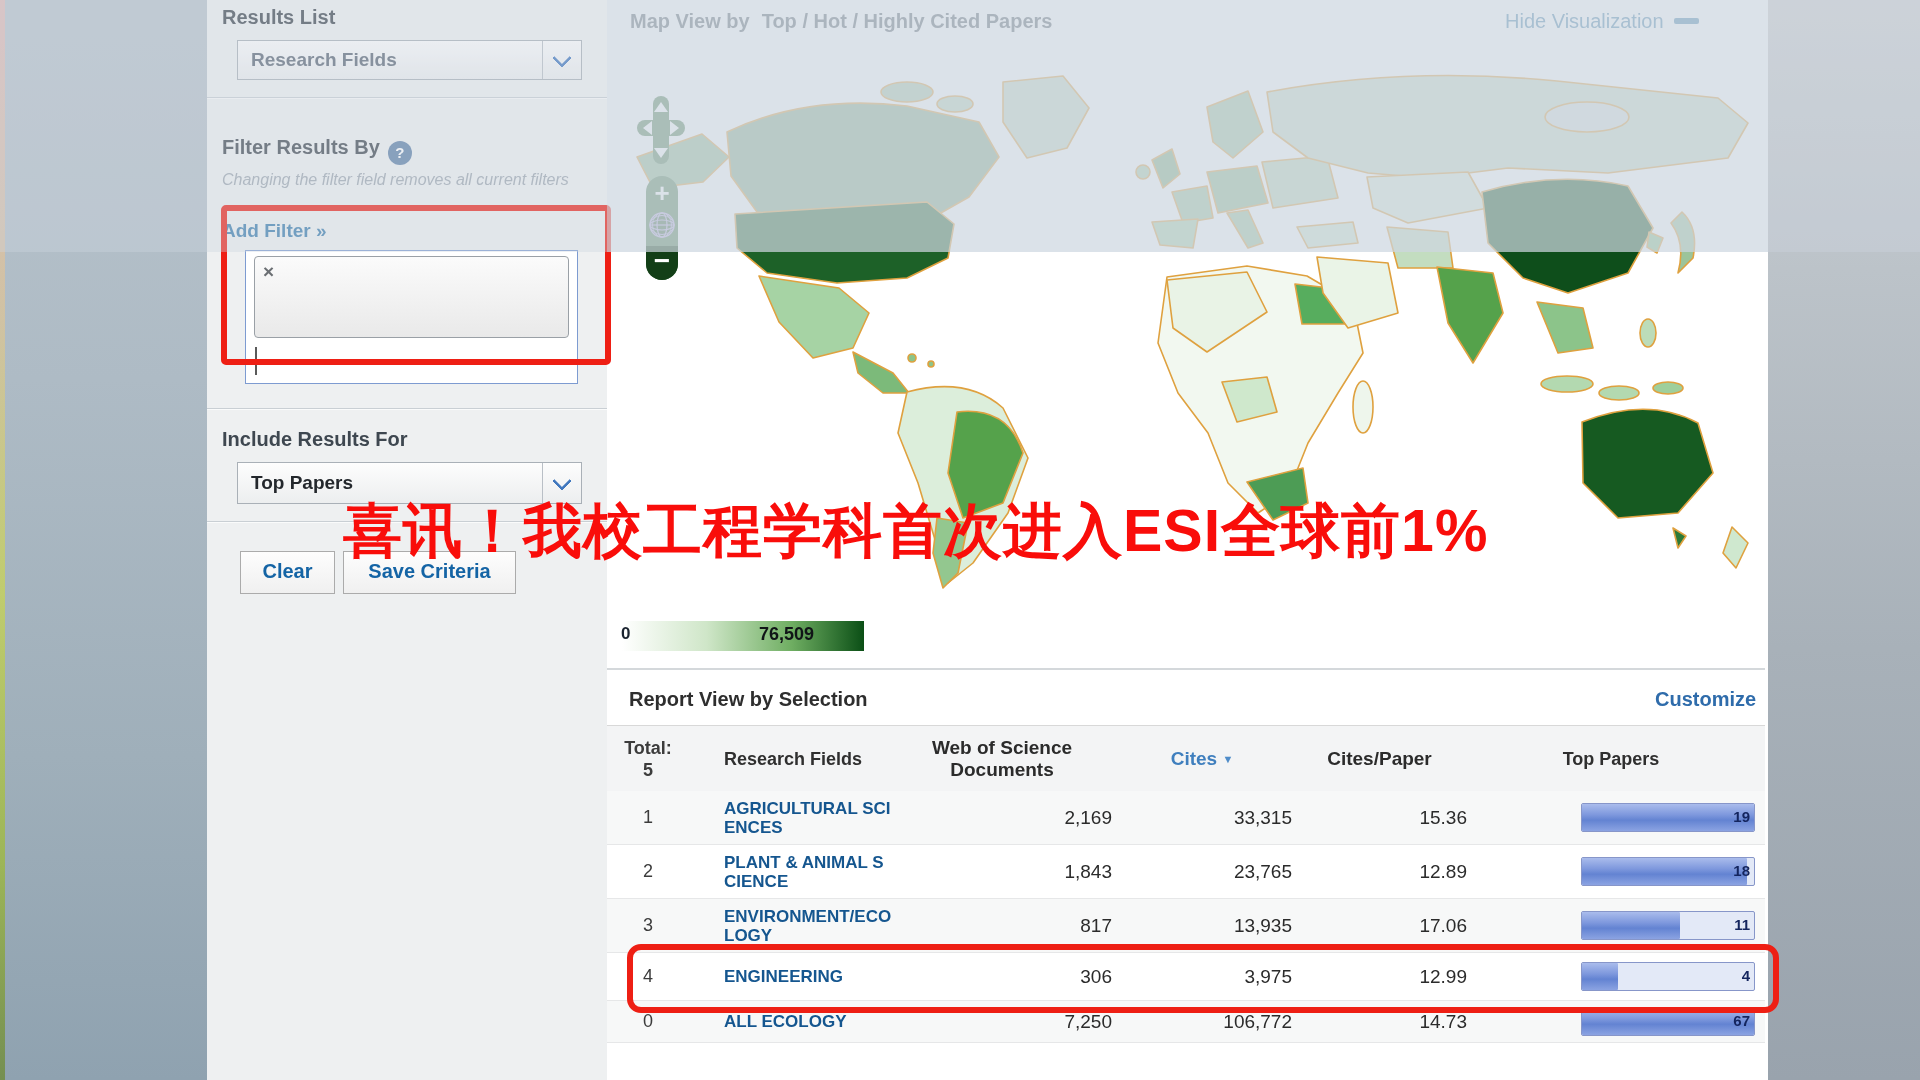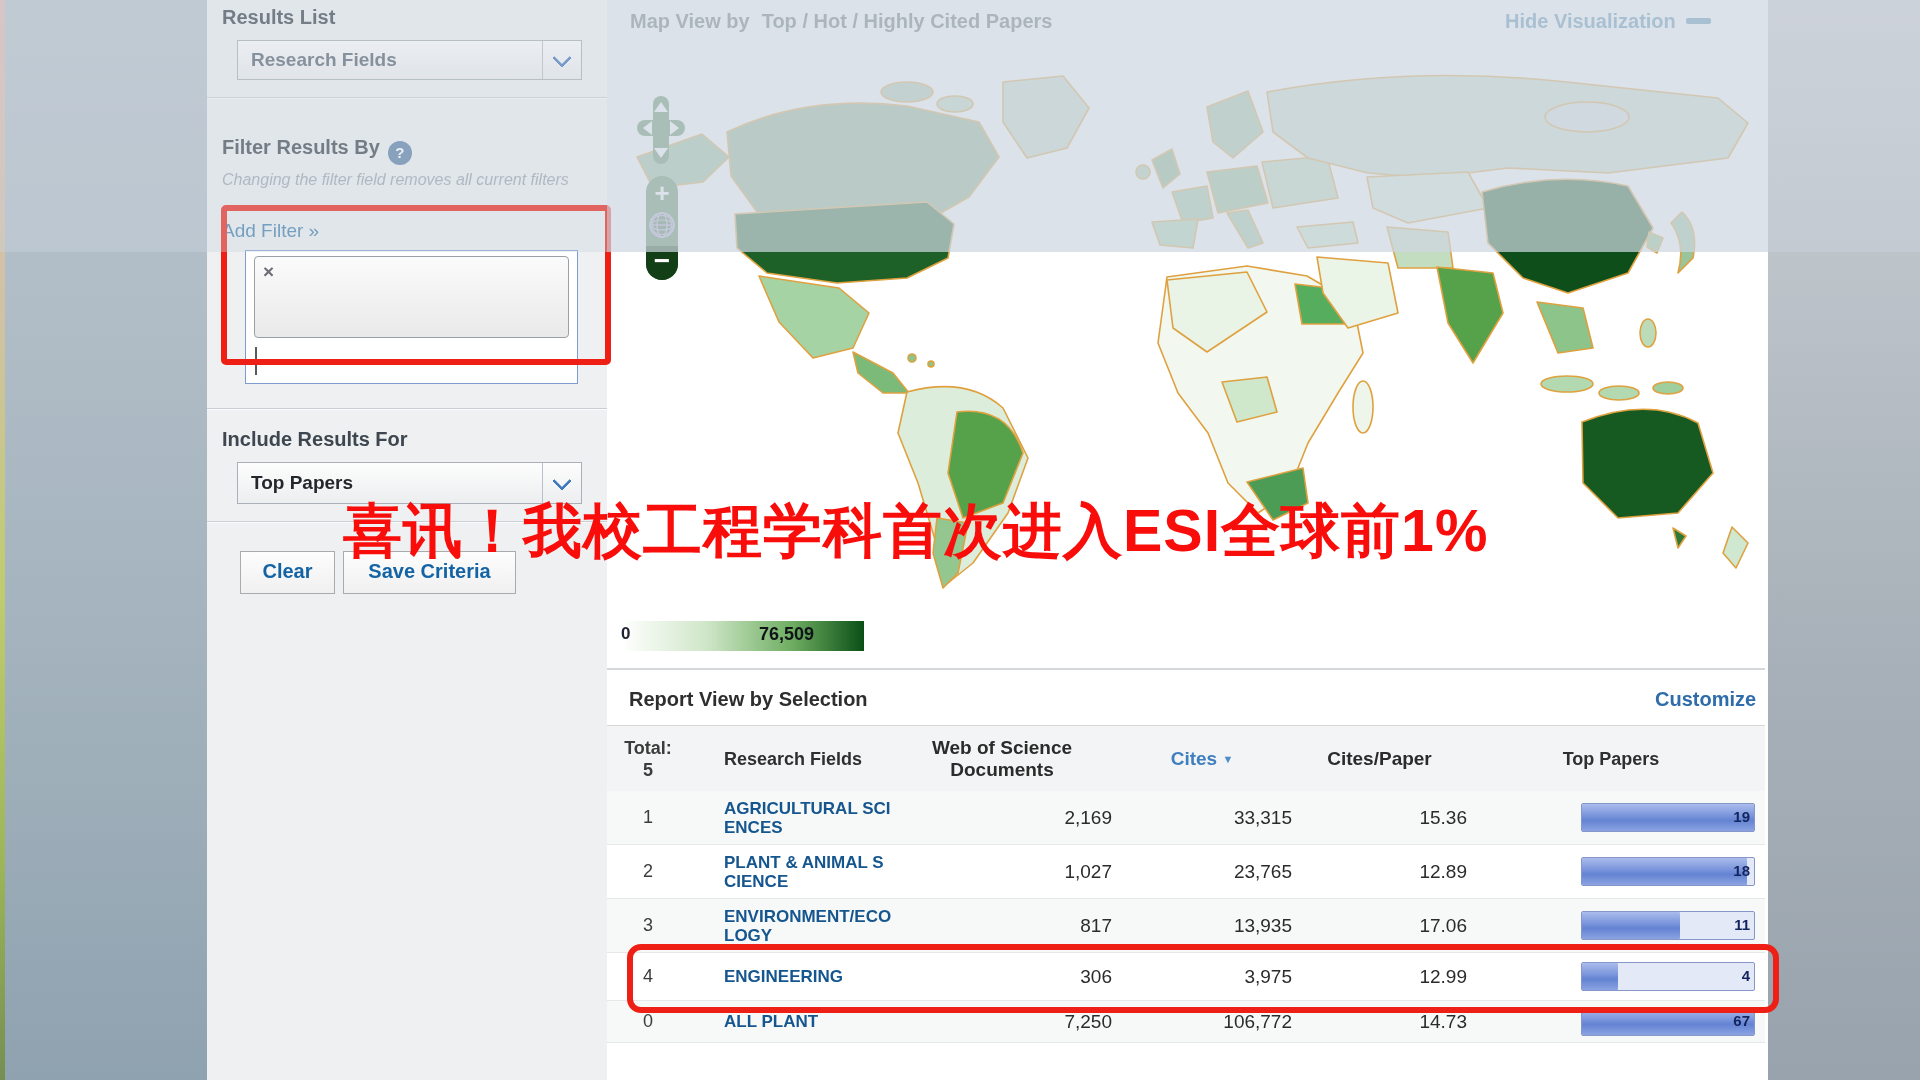--- a/index.html
+++ b/index.html
@@ -24,37 +24,37 @@
   .dd .dd-text{flex:1;padding-left:13px;font-size:19px;font-weight:bold;}
   .dd .dd-btn{width:38px;align-self:stretch;border-left:1px solid #b9bfc6;display:flex;align-items:center;justify-content:center;}
   .chev{width:11px;height:11px;border-right:3px solid #4178be;border-bottom:3px solid #4178be;
         transform:rotate(45deg);margin-top:-5px;border-radius:1px;}
   #dd-results .dd-text{color:#5c6876;}
   #dd-include .dd-text{color:#23272c;}
   .help-badge{display:inline-flex;width:24px;height:24px;border-radius:50%;background:#5e81a8;color:#fff;
       font-size:15px;font-weight:bold;align-items:center;justify-content:center;vertical-align:-4px;margin-left:8px;}
   #filter-note{position:absolute;left:15px;top:170px;width:350px;font-size:16px;font-style:italic;
       font-weight:normal;color:#9ea8b1;line-height:20px;}
-  #add-filter{position:absolute;left:15px;top:220px;font-size:19px;font-weight:normal;color:#3d7fae;text-decoration:none;}
+  #add-filter{position:absolute;left:15px;top:220px;font-size:19px;font-weight:bold;color:#3d7fae;text-decoration:none;}
   #filter-box{position:absolute;left:38px;top:250px;width:331px;height:132px;background:#fff;border:1px solid #7d9bd1;}
   #filter-chip{position:absolute;left:8px;top:5px;right:8px;height:82px;border:1px solid #9aa0a6;border-radius:4px;
       background:linear-gradient(180deg,#fbfbfb,#e9e9e9);display:flex;padding:5px 8px;box-sizing:border-box;}
   #filter-chip .x{color:#6b6f73;font-size:19px;font-weight:bold;margin-right:7px;line-height:20px;cursor:pointer;}
   #filter-chip .chip-label{font-size:17px;font-weight:bold;color:#31353a;line-height:20px;width:225px;}
   #text-cursor{position:absolute;left:9px;top:96px;width:2px;height:28px;background:#5a5a5a;}
   .btn{position:absolute;top:551px;height:41px;background:linear-gradient(180deg,#fdfdfd,#f0f0f0);
       border:1px solid #ababab;color:#1464a5;font-weight:bold;font-size:20px;text-align:center;line-height:39px;cursor:pointer;}
   #btn-clear{left:33px;width:93px;}
   #btn-save{left:136px;width:171px;}
 
   
   #content{left:607px;top:0;width:1161px;height:1080px;background:#fff;}
   #map-title{position:absolute;left:23px;top:10px;font-size:20px;font-weight:bold;color:#555f68;}
   #map-title .val{margin-left:12px;}
-  #hide-viz{position:absolute;left:898px;top:10px;font-size:20px;font-weight:bold;color:#4a86ad;text-decoration:none;}
+  #hide-viz{position:absolute;left:898px;top:10px;font-size:20px;font-weight:normal;color:#4a86ad;text-decoration:none;}
   #hide-viz .minus{display:inline-block;width:25px;height:6px;background:#4a86ad;border-radius:2px;margin-left:10px;vertical-align:4px;}
   #map-svg{position:absolute;left:0;top:62px;width:1158px;height:550px;}
 
   
   #pan-ctl{position:absolute;left:30px;top:96px;width:48px;height:68px;}
   #zoom-pill{position:absolute;left:39px;top:176px;width:32px;height:104px;border-radius:16px;
       background:#4e7e53;display:flex;flex-direction:column;align-items:center;justify-content:space-between;
       padding:6px 0;box-sizing:border-box;}
   #zoom-pill .zin{color:#fff;font-size:26px;font-weight:bold;line-height:22px;cursor:pointer;}
   #zoom-pill .zout{width:100%;height:34px;background:#133f17;border-radius:0 0 16px 16px;color:#fff;
@@ -296,21 +296,21 @@
           <div class="c-top">
             <div class="bar">
               <div class="fill" style="width:100%"></div>
               <span class="bar-num">19</span>
             </div>
           </div>
         </div>
         <div class="trow" style="height: 53px;">
           <div class="c-rank">2</div>
           <div class="c-field"><a class="field-link" href="#">PLANT &amp; ANIMAL SCIENCE</a></div>
-          <div class="c-docs">1,027</div>
+          <div class="c-docs">1,843</div>
           <div class="c-cites">23,765</div>
           <div class="c-cpp">12.89</div>
           <div class="c-top">
             <div class="bar">
               <div class="fill" style="width:96%"></div>
               <span class="bar-num">18</span>
             </div>
           </div>
         </div>
         <div class="trow alt" style="height: 53px;">
@@ -334,21 +334,21 @@
           <div class="c-cpp">12.99</div>
           <div class="c-top">
             <div class="bar">
               <div class="fill" style="width:21%"></div>
               <span class="bar-num">4</span>
             </div>
           </div>
         </div>
         <div class="trow alt" style="height: 41px;">
           <div class="c-rank">0</div>
-          <div class="c-field"><a class="field-link" href="#">ALL PLANT</a></div>
+          <div class="c-field"><a class="field-link" href="#">ALL ECOLOGY</a></div>
           <div class="c-docs">7,250</div>
           <div class="c-cites">106,772</div>
           <div class="c-cpp">14.73</div>
           <div class="c-top">
             <div class="bar">
               <div class="fill" style="width:100%"></div>
               <span class="bar-num">67</span>
             </div>
           </div>
         </div>

